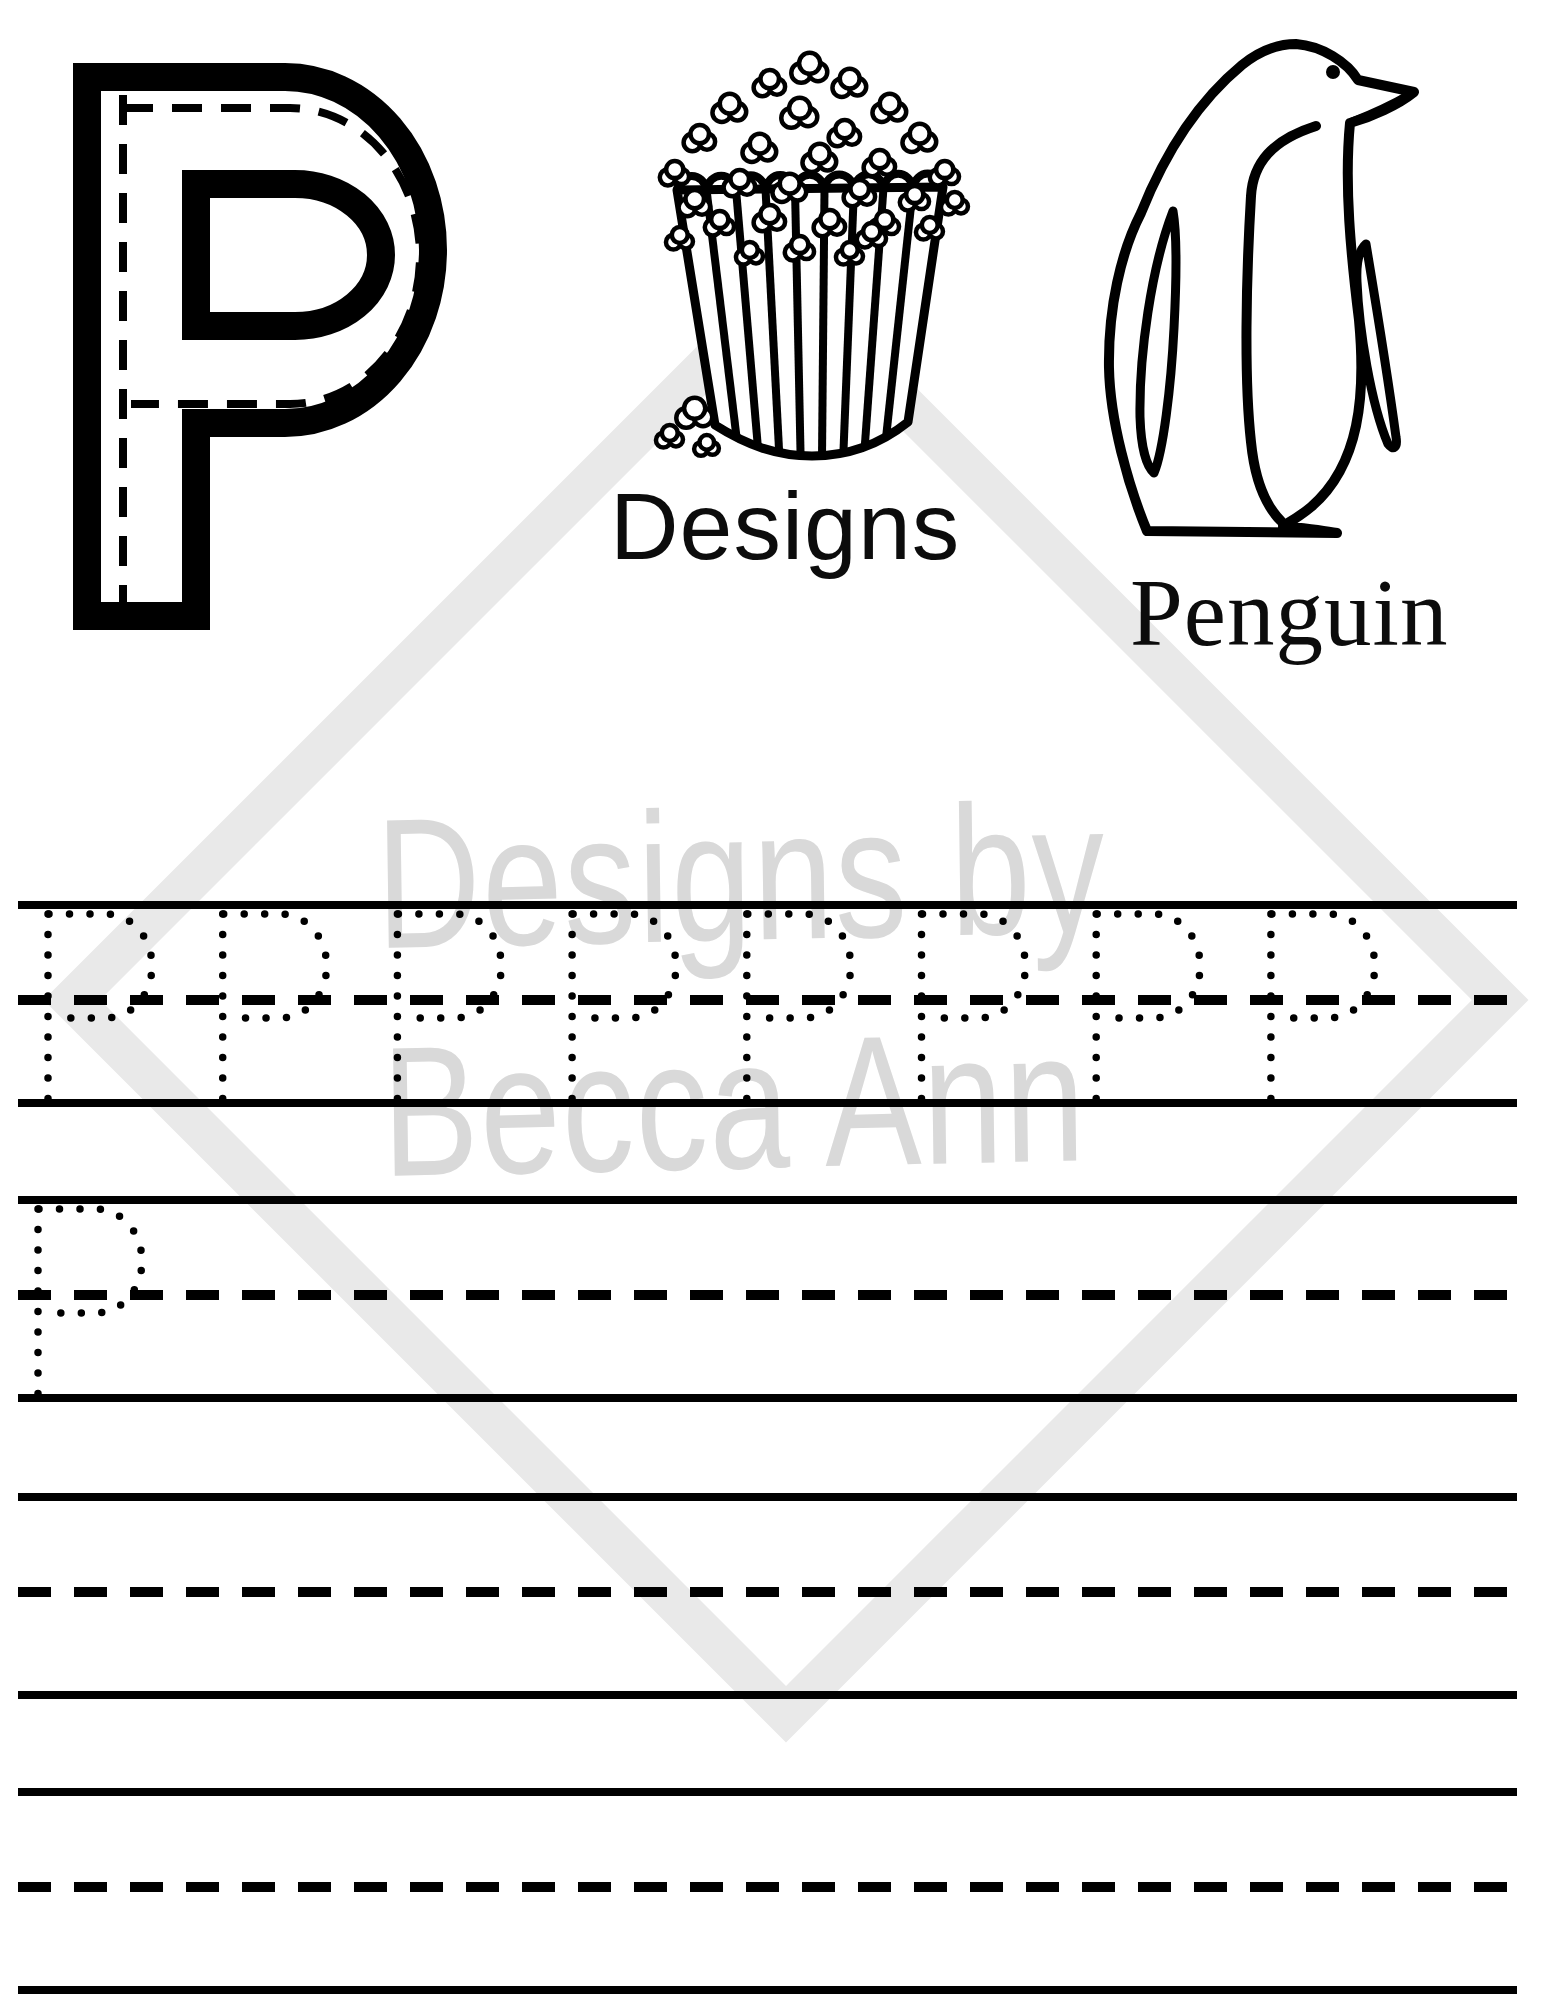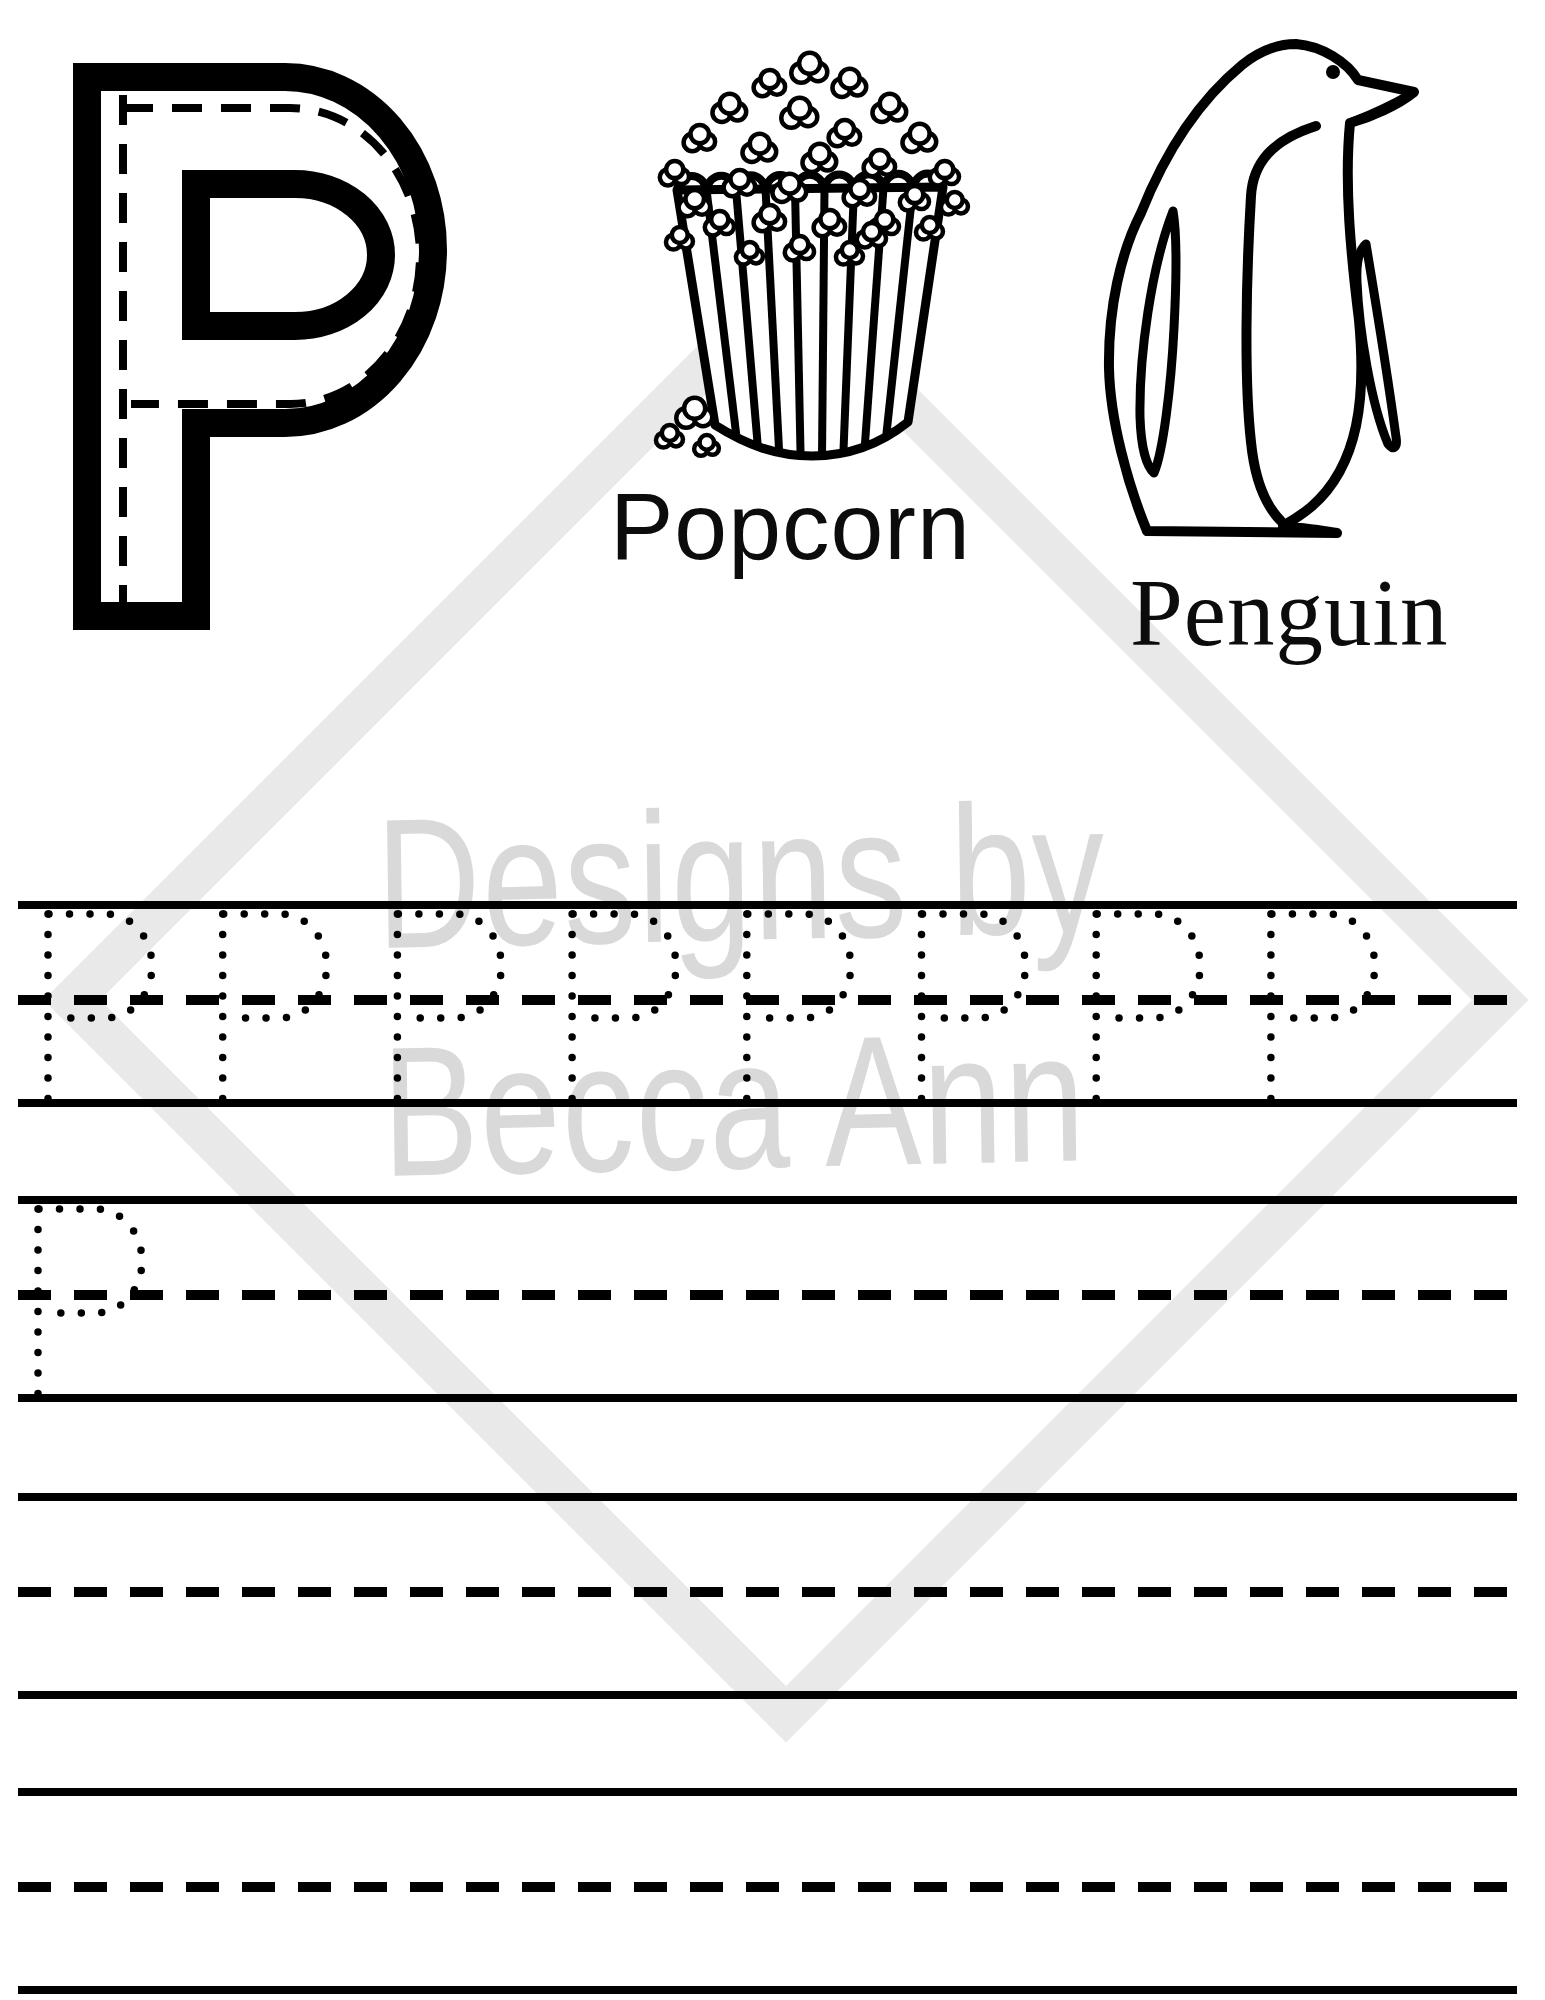--- a/index.html
+++ b/index.html
@@ -343,15 +343,15 @@
           <line x1="18" y1="1695" x2="1517" y2="1695" stroke="#000000" stroke-width="8"></line>
         </g>
         <g>
           <line x1="18" y1="1792" x2="1517" y2="1792" stroke="#000000" stroke-width="8"></line>
           <line x1="18" y1="1887" x2="1517" y2="1887" stroke="#000000" stroke-width="10" stroke-dasharray="33 23"></line>
           <line x1="18" y1="1990" x2="1517" y2="1990" stroke="#000000" stroke-width="8"></line>
         </g>
       </g>
   </svg>
 
-  <div class="word-label label-popcorn">Popcorn</div>
+  <div class="word-label label-popcorn">Designs</div>
   <div class="word-label label-penguin">Penguin</div>
 </div>
 
 </body></html>

